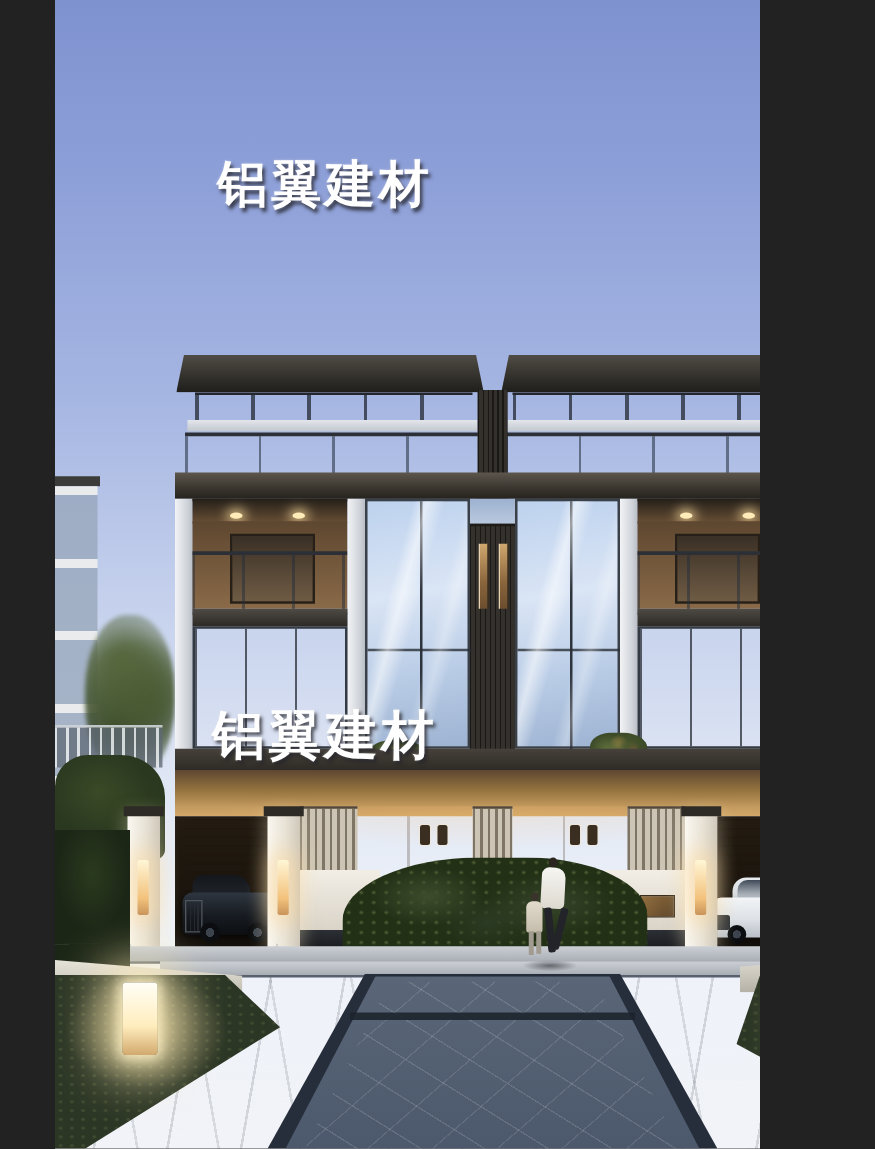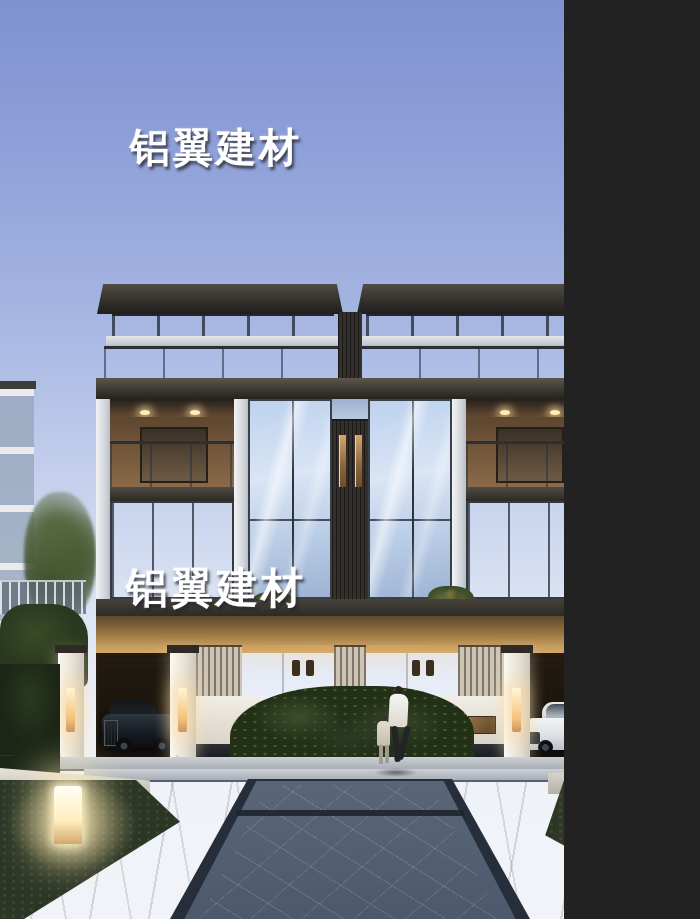--- a/index.html
+++ b/index.html
@@ -1,17 +1,17 @@
 <!DOCTYPE html>
 <html><head>
 <meta charset="utf-8">
 <style>
   html,body{margin:0;padding:0;background:#222;}
   .scene{position:relative;width:564px;height:919px;overflow:hidden;
-         font-family:Liberation Mono, monospace;}
+         font-family:Liberation Mono, monospace;margin-left:44px;}
   .abs{position:absolute;}
 
   
   .sky{left:0;top:0;width:700px;height:919px;
     background:linear-gradient(180deg,#7e92d0 0%,#8ea0d8 16%,#a5b5e2 34%,
                #c4d0ec 52%,#dfe6f4 68%,#eef2f9 80%,#f1f3f8 100%);}
 
   
   .nb-roof{background:#3c3c3a;}
   .nb-body{background:linear-gradient(90deg,#dfe3e6,#b6c3d3 55%,#a9b8ca);

